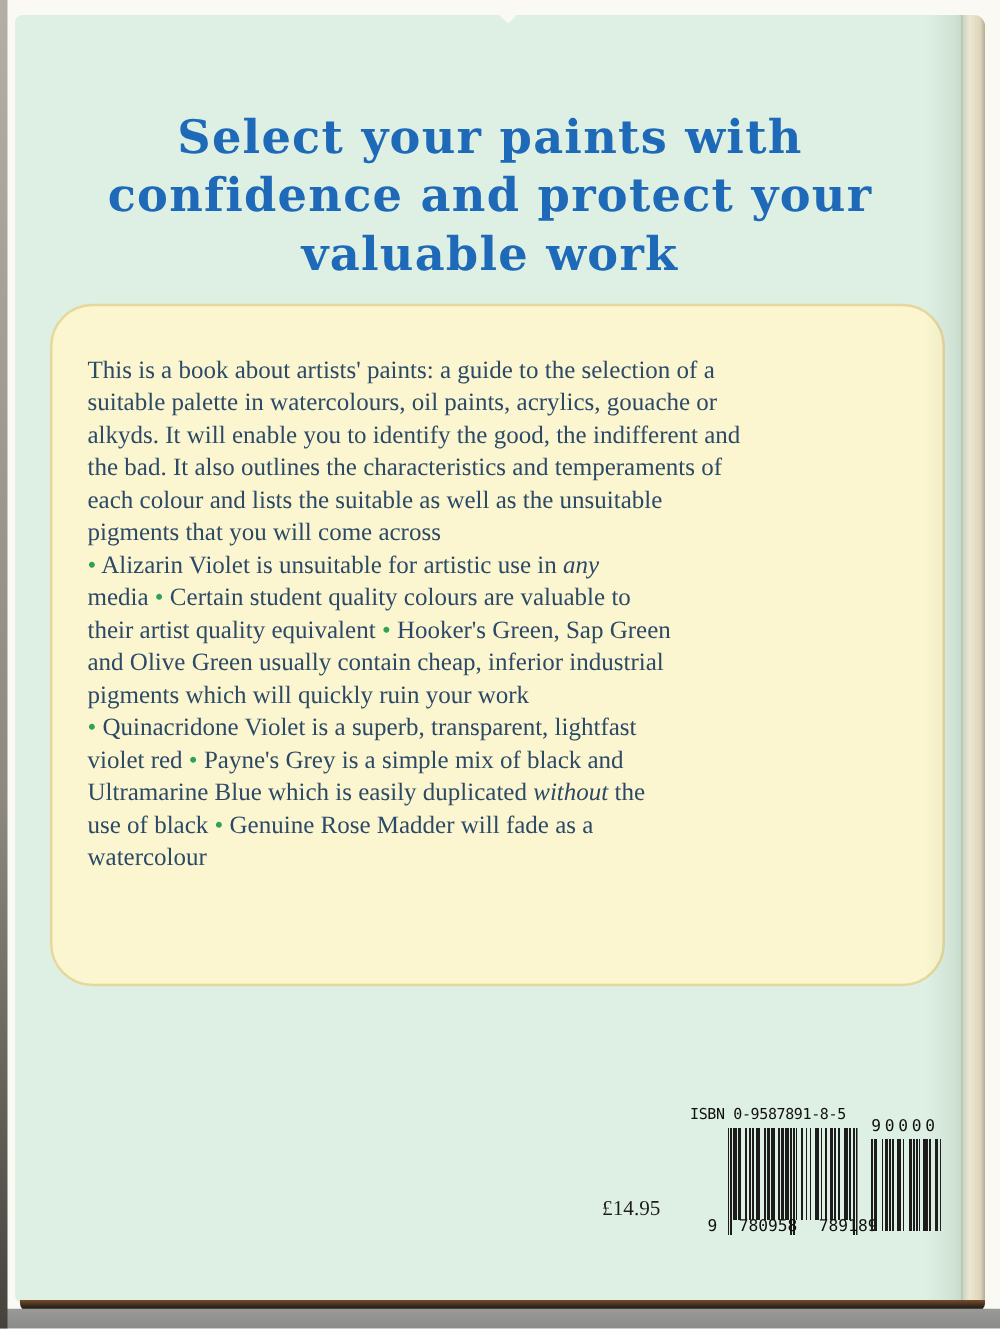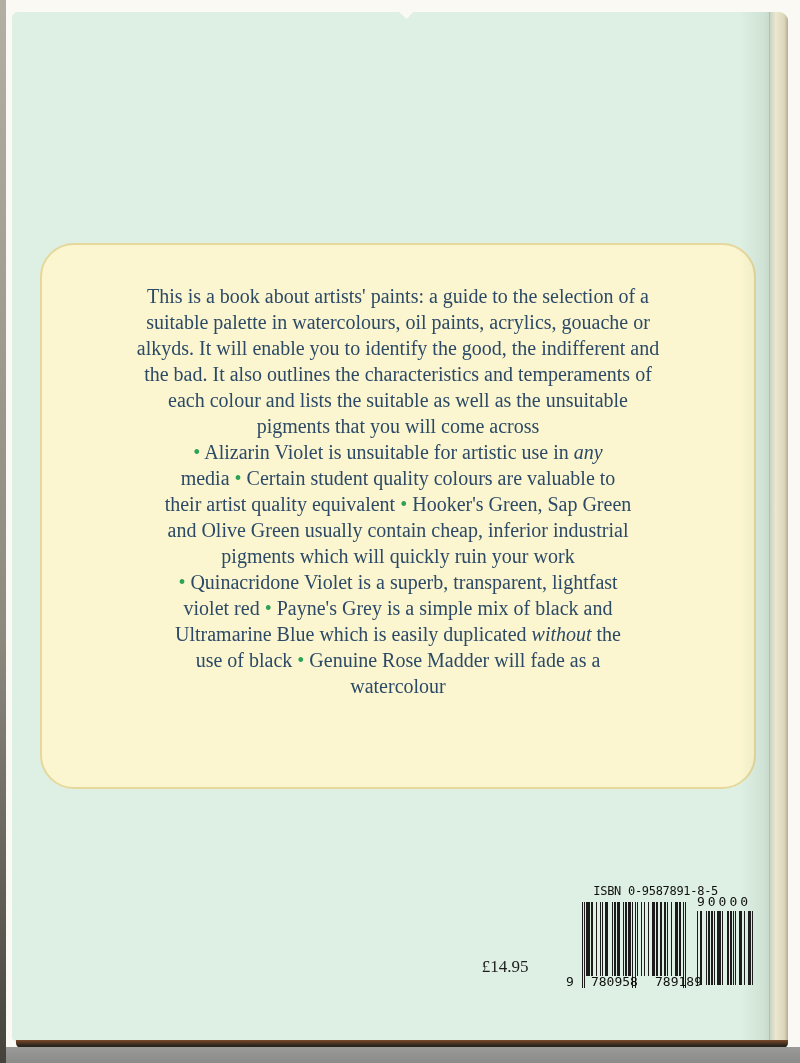--- a/index.html
+++ b/index.html
@@ -26,50 +26,53 @@
     border-radius:0 9px 4px 0;}
   .notch{position:absolute;top:-1px;left:386px;width:16px;height:8px;background:#faf9f3;
     clip-path:polygon(0 0,100% 0,55% 100%);}
   .headline{position:absolute;left:10px;width:740px;text-align:center;
     font-family:"DejaVu Serif", serif;font-weight:bold;color:#1e6ab8;
     font-size:37px;line-height:47px;letter-spacing:1px;white-space:pre-line;margin:0;}
   .headline.top{top:74px;}
   .headline.bottom{top:804px;line-height:46px;}
   .info-box{position:absolute;left:28px;top:231px;width:716px;height:546px;
     box-sizing:border-box;background:#fbf6cf;border:2px solid #e6d89c;border-radius:34px;
-    padding:28px 28px 0;text-align:center;color:#2c4a67;}
+    padding:28px 28px 0;text-align:left;color:#2c4a67;}
   .intro{margin:10px 0 0;font-size:20px;line-height:26px;white-space:pre-line;}
   .subhead{margin:26px 0 20px;font-family:"DejaVu Serif", serif;font-size:23px;
     font-weight:bold;color:#1e6ab8;letter-spacing:3px;word-spacing:8px;}
   .facts{margin:0;font-size:20px;line-height:26px;white-space:pre-line;}
   .facts .seg-b{color:#2ea257;}
   .facts .seg-i{font-style:italic;}
   .price{position:absolute;left:433px;top:945px;width:120px;text-align:center;
     font-size:17px;color:#1d1d1d;}
-  .isbn-label{position:absolute;left:540px;top:872px;width:166px;text-align:right;
+  .isbn-label{position:absolute;left:540px;top:872px;width:166px;text-align:left;
     font-family:"DejaVu Sans Mono", monospace;font-size:12px;letter-spacing:-0.3px;color:#101010;}
   .ean-bars{position:absolute;left:570px;top:890px;width:104px;height:86px;}
   .ean-digits{position:absolute;left:554px;top:962px;width:136px;display:flex;
     justify-content:space-between;font-family:"DejaVu Sans Mono", monospace;
     font-size:13px;color:#101010;}
   .supplement{position:absolute;left:681px;top:882px;width:62px;text-align:center;}
   .supp-label{font-family:"DejaVu Sans Mono", monospace;font-size:13px;
     letter-spacing:3px;color:#101010;}
   .supp-bars{width:57px;height:74px;margin-top:2px;}
   svg{display:block;margin:0 auto;}
 </style>
 </head>
 <body>
 
 <div class="scan">
 
   <div class="book">
     <div class="page-edge"></div>
     <div class="notch"></div>
 
+    <h1 class="headline top">Select your paints with
+confidence and protect your
+valuable work</h1>
 
     <div class="info-box">
       <p class="intro">This is a book about artists' paints: a  guide to the selection of a
 suitable palette in watercolours, oil paints, acrylics, gouache or
 alkyds. It  will enable you to identify the good, the indifferent and
 the bad. It also outlines the characteristics and temperaments of
 each colour and lists the suitable  as well as the unsuitable
 pigments that you will come across</p>
       <p class="facts"><span class="seg-b">• </span><span>Alizarin Violet is unsuitable for artistic use in </span><span class="seg-i">any</span>
 <span>media </span><span class="seg-b">• </span><span>Certain student quality colours are valuable to</span>

